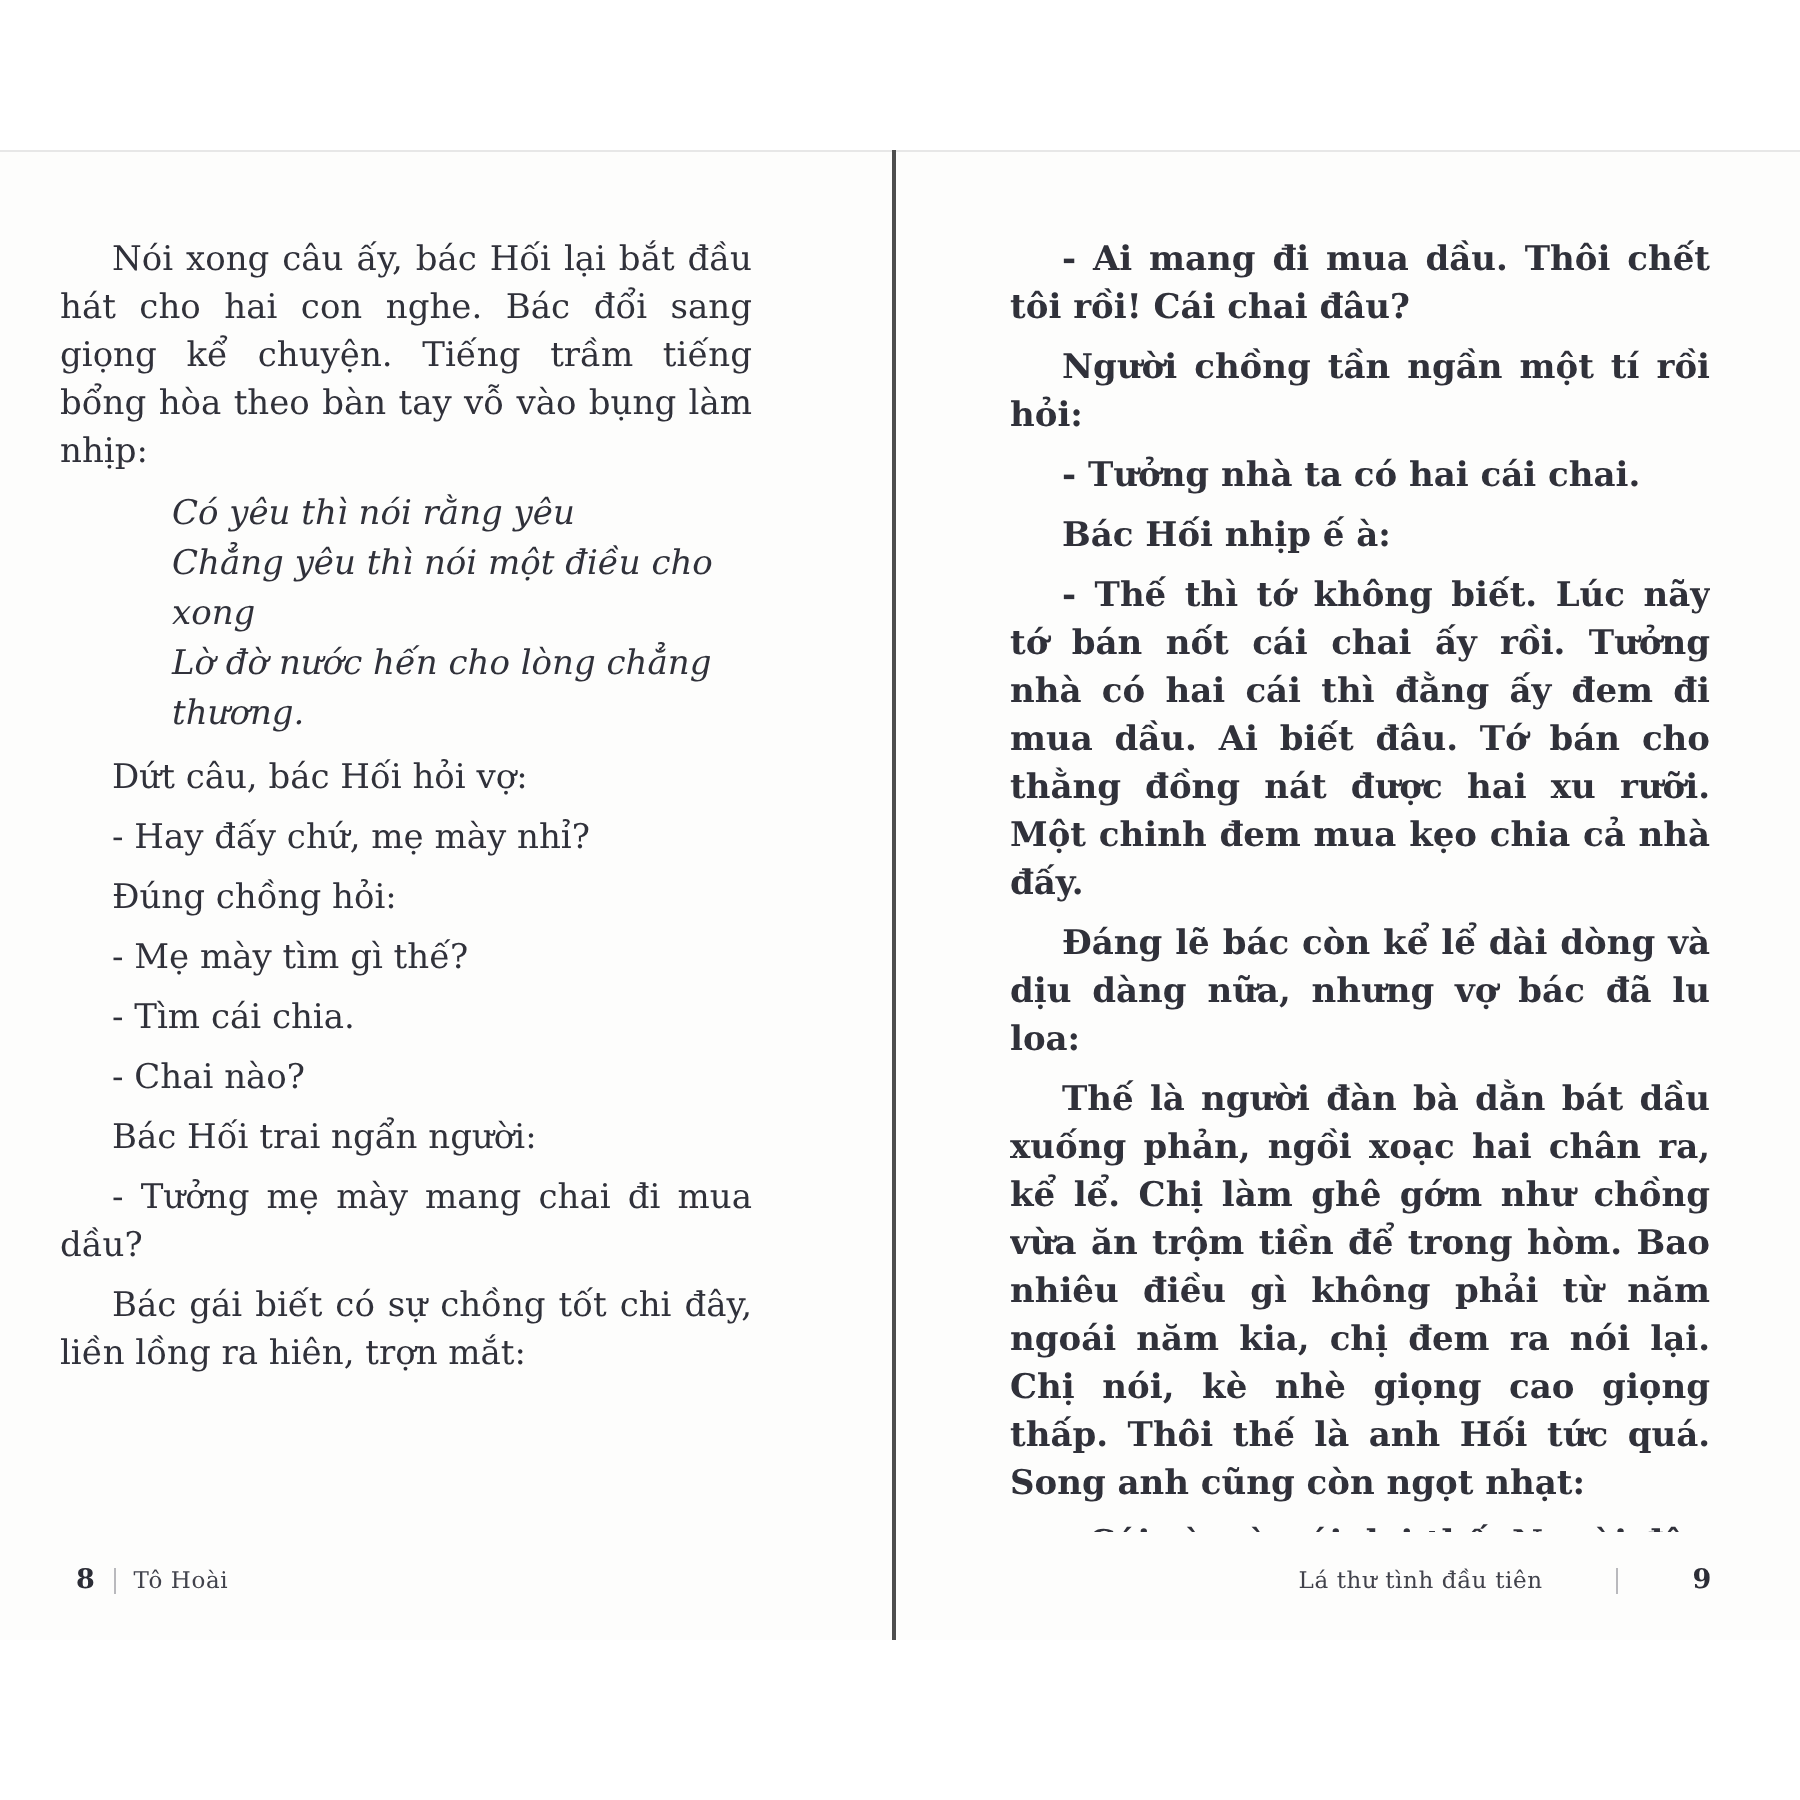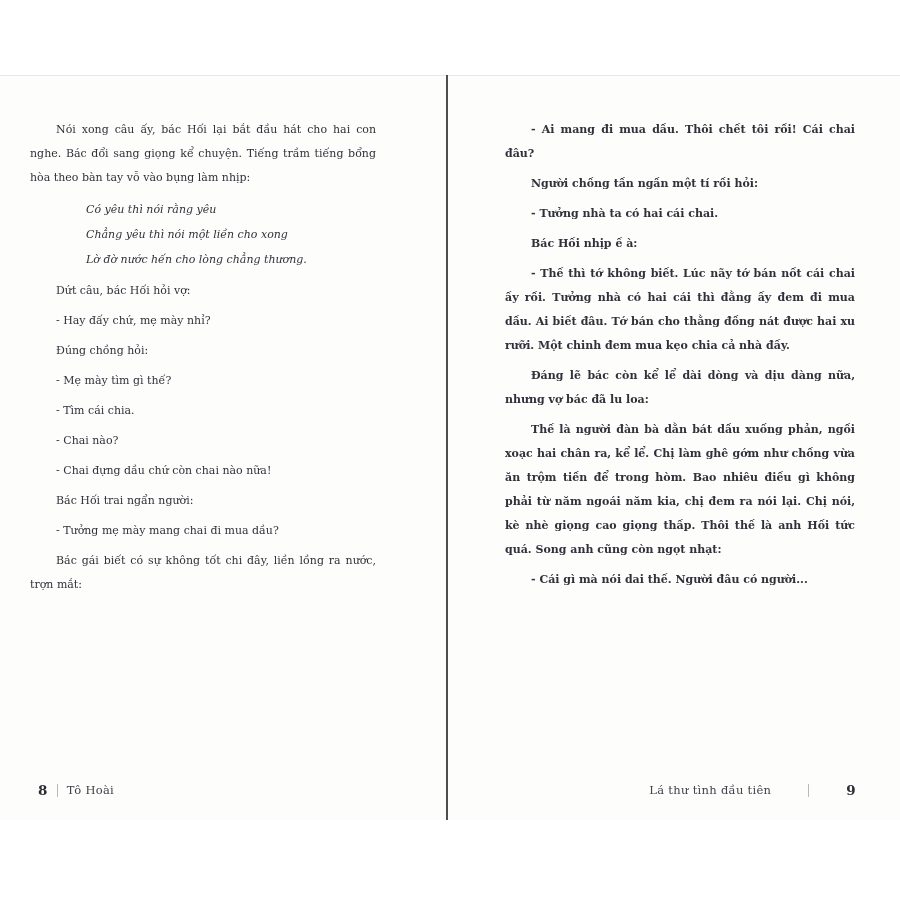--- a/index.html
+++ b/index.html
@@ -21,21 +21,21 @@
     left: 446px; top: 75px;
     width: 2px; height: 745px;
     background: #4e4e4e;
   }
   .page {
     position: absolute;
     top: 118px;
     height: 648px;
     overflow: hidden;
     color: #30313a;
-    font-size: 11px;
+    font-size: 17px;
     line-height: 24px;
     text-align: justify;
   }
   .page-left  { left: 30px;  width: 346px; }
   .page-right { left: 505px; width: 350px; font-weight: bold; }
   .page p {
     text-indent: 26px;
     margin: 0 0 6px 0;
   }
   .verse {
@@ -70,33 +70,32 @@
 </head>
 <body>
 
 <div class="spread"></div>
 <div class="page-divider"></div>
 
 <div class="page page-left">
   <p>Nói xong câu ấy, bác Hối lại bắt đầu hát cho hai con nghe. Bác đổi sang giọng kể chuyện. Tiếng trầm tiếng bổng hòa theo bàn tay vỗ vào bụng làm nhịp:</p>
   <div class="verse">
     <div>Có yêu thì nói rằng yêu</div>
-    <div>Chẳng yêu thì nói một liền cho xong</div>
+    <div>Chẳng yêu thì nói một điều cho xong</div>
     <div>Lờ đờ nước hến cho lòng chẳng thương.</div>
   </div>
   <p>Dứt câu, bác Hối hỏi vợ:</p>
   <p>- Hay đấy chứ, mẹ mày nhỉ?</p>
   <p>Đúng chồng hỏi:</p>
   <p>- Mẹ mày tìm gì thế?</p>
   <p>- Tìm cái chia.</p>
   <p>- Chai nào?</p>
-  <p>- Chai đựng dầu chứ còn chai nào nữa!</p>
   <p>Bác Hối trai ngẩn người:</p>
   <p>- Tưởng mẹ mày mang chai đi mua dầu?</p>
-  <p>Bác gái biết có sự không tốt chi đây, liền lồng ra nước, trợn mắt:</p>
+  <p>Bác gái biết có sự chồng tốt chi đây, liền lồng ra hiên, trợn mắt:</p>
 </div>
 
 <div class="page page-right">
   <p>- Ai mang đi mua dầu. Thôi chết tôi rồi! Cái chai đâu?</p>
   <p>Người chồng tần ngần một tí rồi hỏi:</p>
   <p>- Tưởng nhà ta có hai cái chai.</p>
   <p>Bác Hối nhịp ế à:</p>
   <p>- Thế thì tớ không biết. Lúc nãy tớ bán nốt cái chai ấy rồi. Tưởng nhà có hai cái thì đằng ấy đem đi mua dầu. Ai biết đâu. Tớ bán cho thằng đồng nát được hai xu rưỡi. Một chinh đem mua kẹo chia cả nhà đấy.</p>
   <p>Đáng lẽ bác còn kể lể dài dòng và dịu dàng nữa, nhưng vợ bác đã lu loa:</p>
   <p>Thế là người đàn bà dằn bát dầu xuống phản, ngồi xoạc hai chân ra, kể lể. Chị làm ghê gớm như chồng vừa ăn trộm tiền để trong hòm. Bao nhiêu điều gì không phải từ năm ngoái năm kia, chị đem ra nói lại. Chị nói, kè nhè giọng cao giọng thấp. Thôi thế là anh Hối tức quá. Song anh cũng còn ngọt nhạt:</p>

